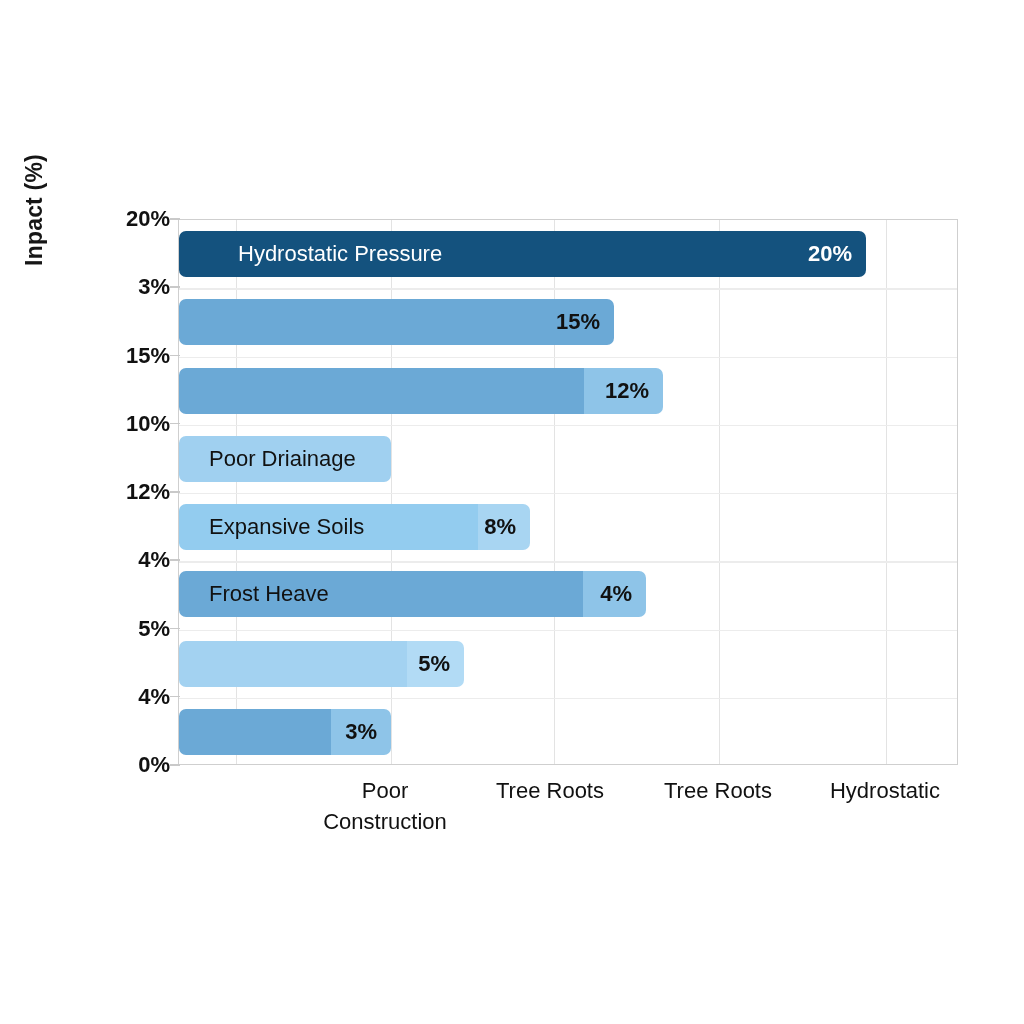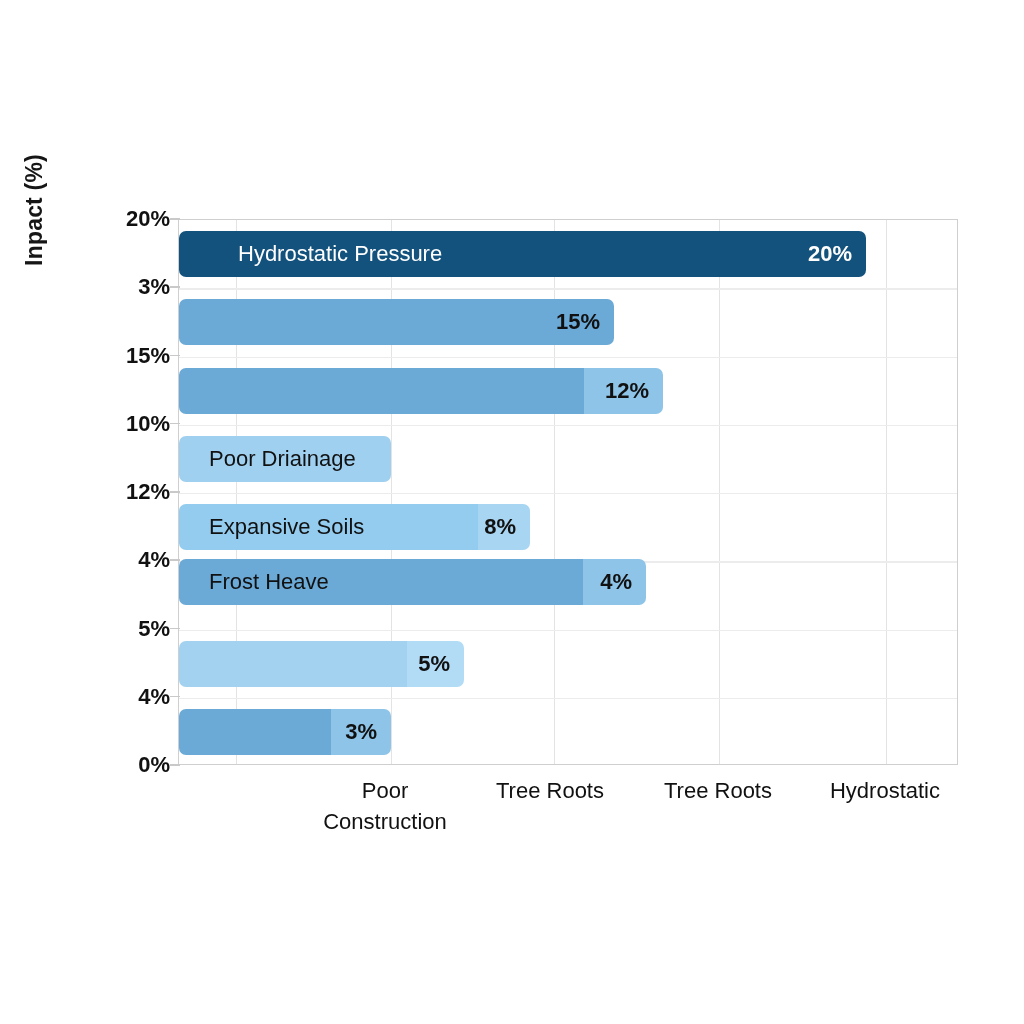--- a/index.html
+++ b/index.html
@@ -244,21 +244,21 @@
         </div>
       </div>
       <div class="bar-row" style="top: 284.125px; width: 351px;">
         <div class="bar" style="width: 372px;">
           <div class="seg-main" style="width: 320px; background: rgb(147, 204, 239);"></div>
           <div class="seg-tail" style="width: 52px; background: rgb(168, 213, 242);"></div>
           <span class="bar-cat-label" style="color: rgb(17, 17, 17);">Expansive Soils</span>
           <span class="bar-value-label" style="color: rgb(17, 17, 17);">8%</span>
         </div>
       </div>
-      <div class="bar-row" style="top: 339px; width: 497px;">
+      <div class="bar-row" style="top: 351px; width: 497px;">
         <div class="bar" style="width: 467px;">
           <div class="seg-main" style="width: 404px; background: rgb(107, 169, 214);"></div>
           <div class="seg-tail" style="width: 63px; background: rgb(142, 196, 232);"></div>
           <span class="bar-cat-label" style="color: rgb(17, 17, 17);">Frost Heave</span>
           <span class="bar-value-label" style="color: rgb(17, 17, 17);">4%</span>
         </div>
       </div>
       <div class="bar-row" style="top: 420.625px; width: 285px;">
         <div class="bar" style="width: 285px;">
           <div class="seg-main" style="width: 228px; background: rgb(163, 210, 241);"></div>

